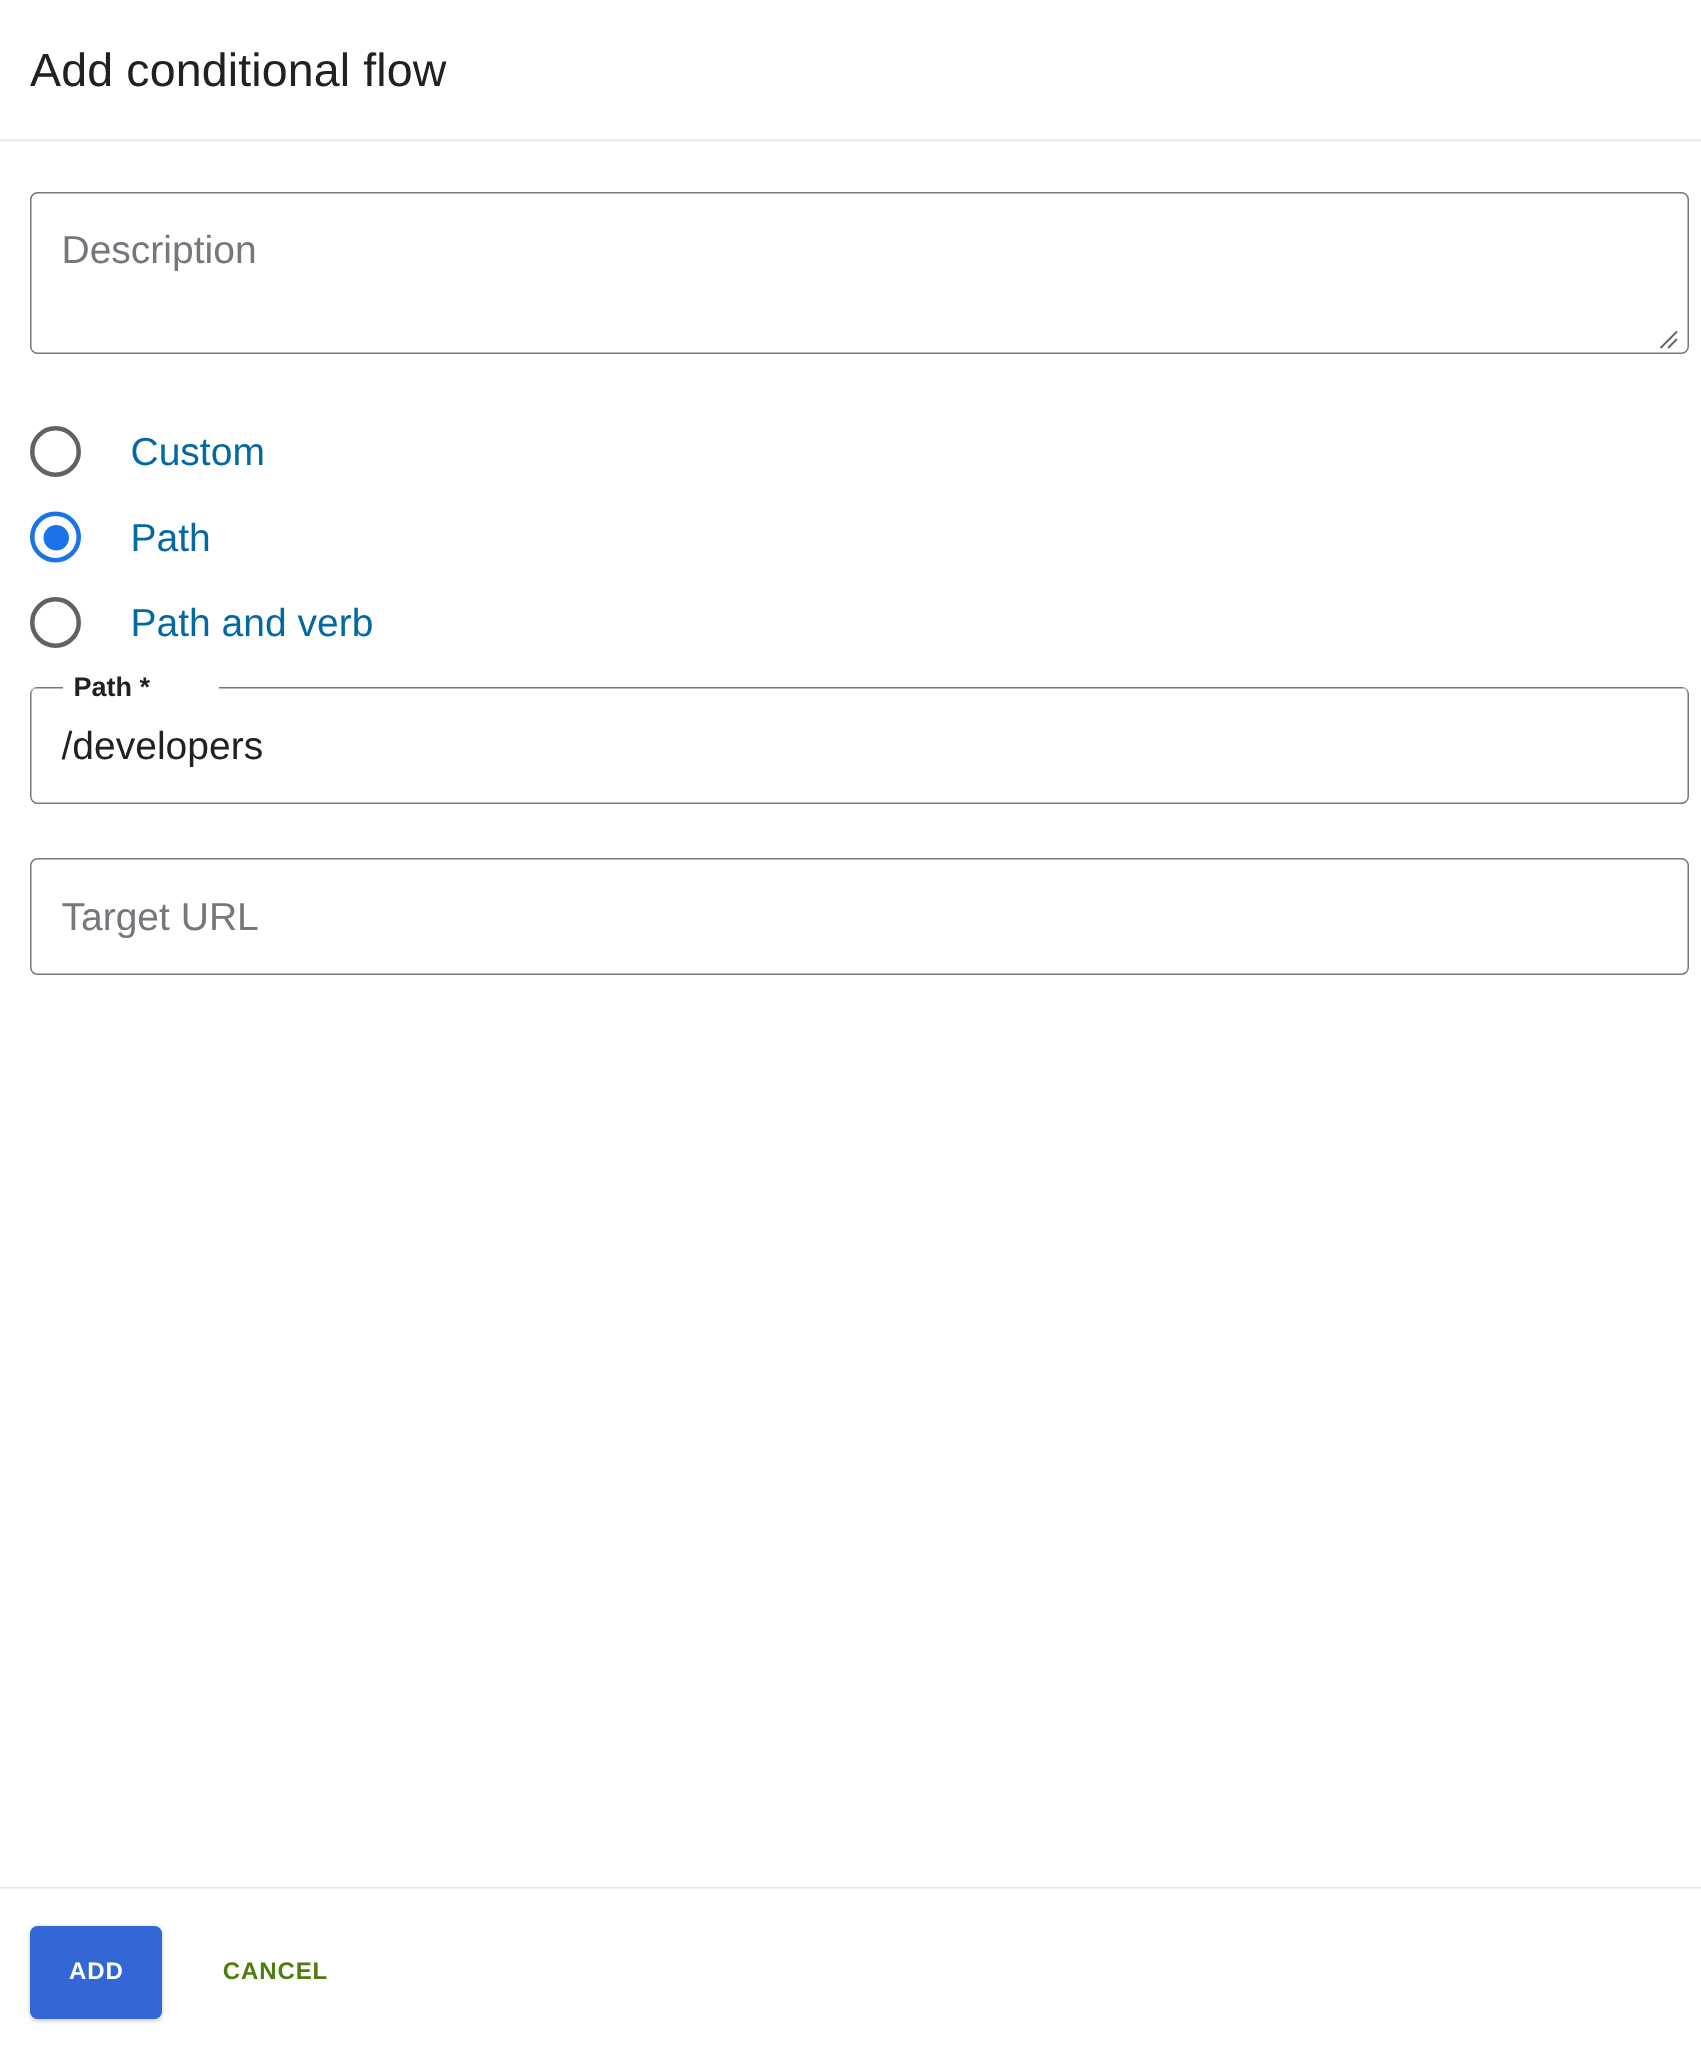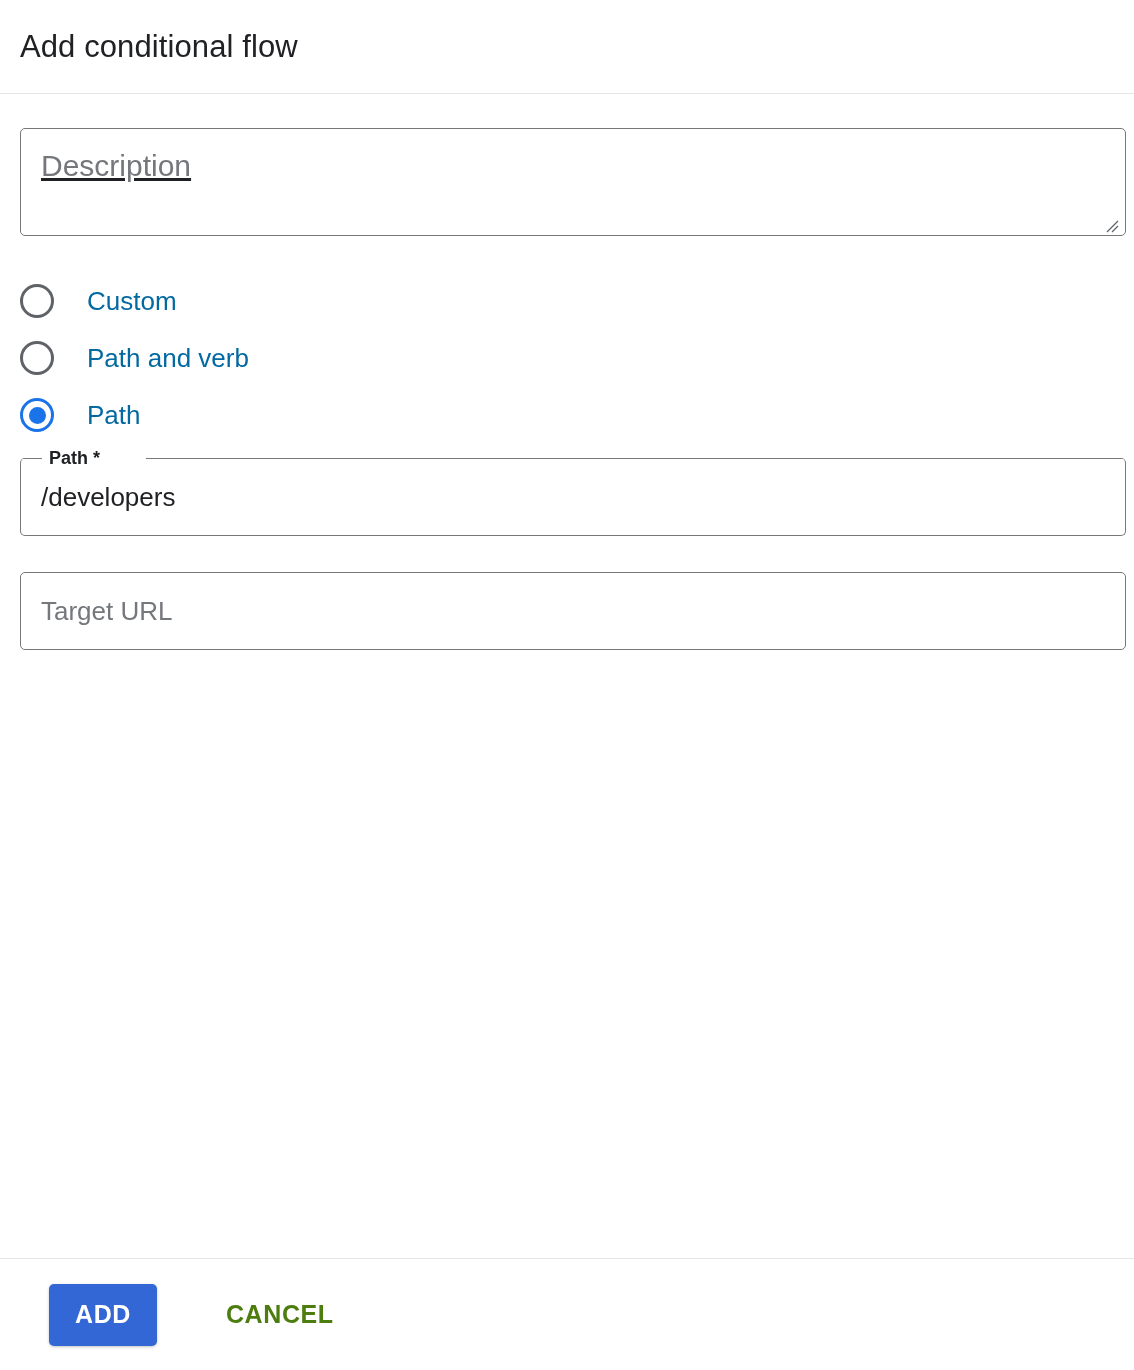--- a/index.html
+++ b/index.html
@@ -105,23 +105,22 @@
     color: #74777b;
   }
 
   
   .field.textarea-field { height: 108px; margin-top: 34px; }
   .field.textarea-field .outline { height: 108px; }
   .field.textarea-field textarea.control {
     height: 104px;
     padding: 22px 20px 0 20px;
     resize: none;
-    font-size: 30px;
+    font-size: 26px;
     line-height: 30px;
-    text-decoration: underline;
   }
   .resize-handle {
     position: absolute;
     right: -5px;
     bottom: 3px;
     width: 14px;
     height: 14px;
     pointer-events: none;
   }
   .resize-handle svg { display: block; }
@@ -175,29 +174,28 @@
     flex: 0 0 auto;
     height: 112px;
     border-top: 1px solid #e4e5e7;
     display: flex;
     align-items: center;
     padding: 0 20px;
     gap: 22px;
   }
   .btn {
     font-family: "Liberation Sans", sans-serif;
-    font-size: 25px;
+    font-size: 16px;
     font-weight: bold;
     letter-spacing: 0.6px;
     border: none;
     cursor: pointer;
     border-radius: 5px;
     height: 62px;
     padding: 0 26px;
-    margin-left: 29px;
   }
   .btn-primary {
     background: #3367d6;
     color: #ffffff;
     box-shadow: 0 1px 3px rgba(60,64,67,0.3);
   }
   .btn-text {
     background: transparent;
     color: #4d7c0f;
     padding: 0 18px;
@@ -226,29 +224,29 @@
       </span>
     </div>
 
     <div class="radio-group">
 
       <div class="radio-row">
         <span class="radio-outer"></span>
         <span class="radio-label">Custom</span>
       </div>
 
+      <div class="radio-row checked">
+        <span class="radio-outer"></span>
+        <span class="radio-label">Path</span>
+      </div>
+
       <div class="radio-row">
         <span class="radio-outer"></span>
         <span class="radio-label">Path and verb</span>
       </div>
-
-      <div class="radio-row checked">
-        <span class="radio-outer"></span>
-        <span class="radio-label">Path</span>
-      </div>
     </div>
 
     <div class="field has-label" style="--notch-end:125px; margin-top:22px;">
       <div class="outline"></div>
       <div class="float-label">Path *</div>
       <input class="control" type="text" value="/developers" style="">
     </div>
 
     <div class="field">
       <div class="outline"></div>

